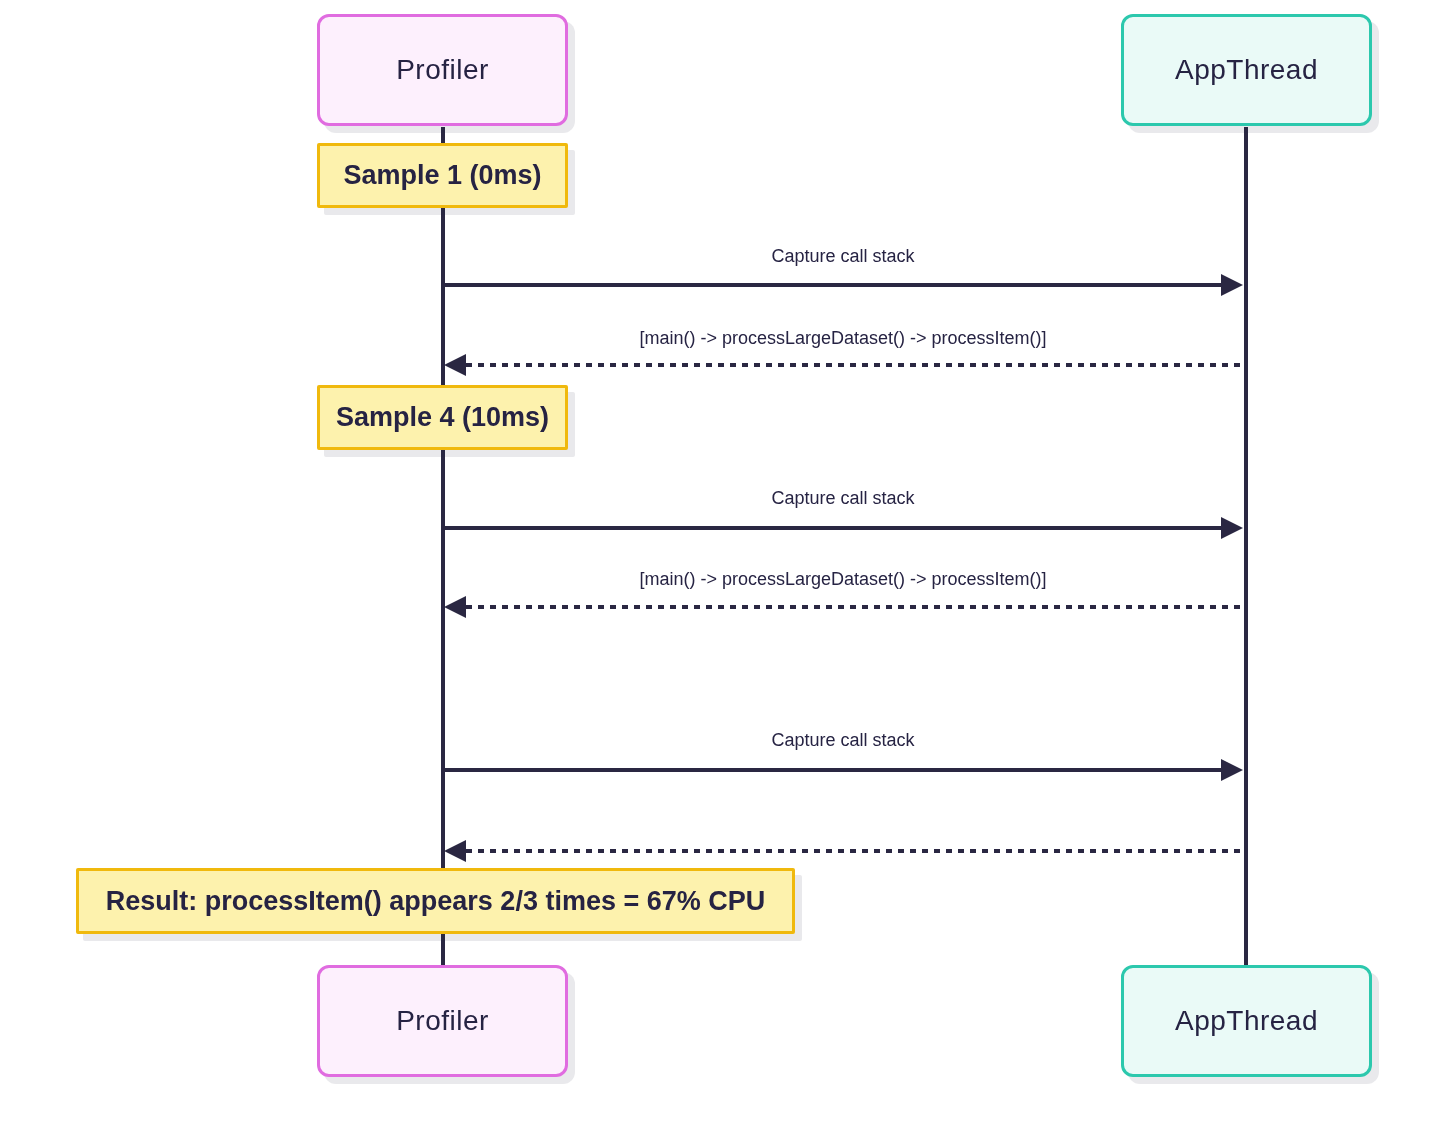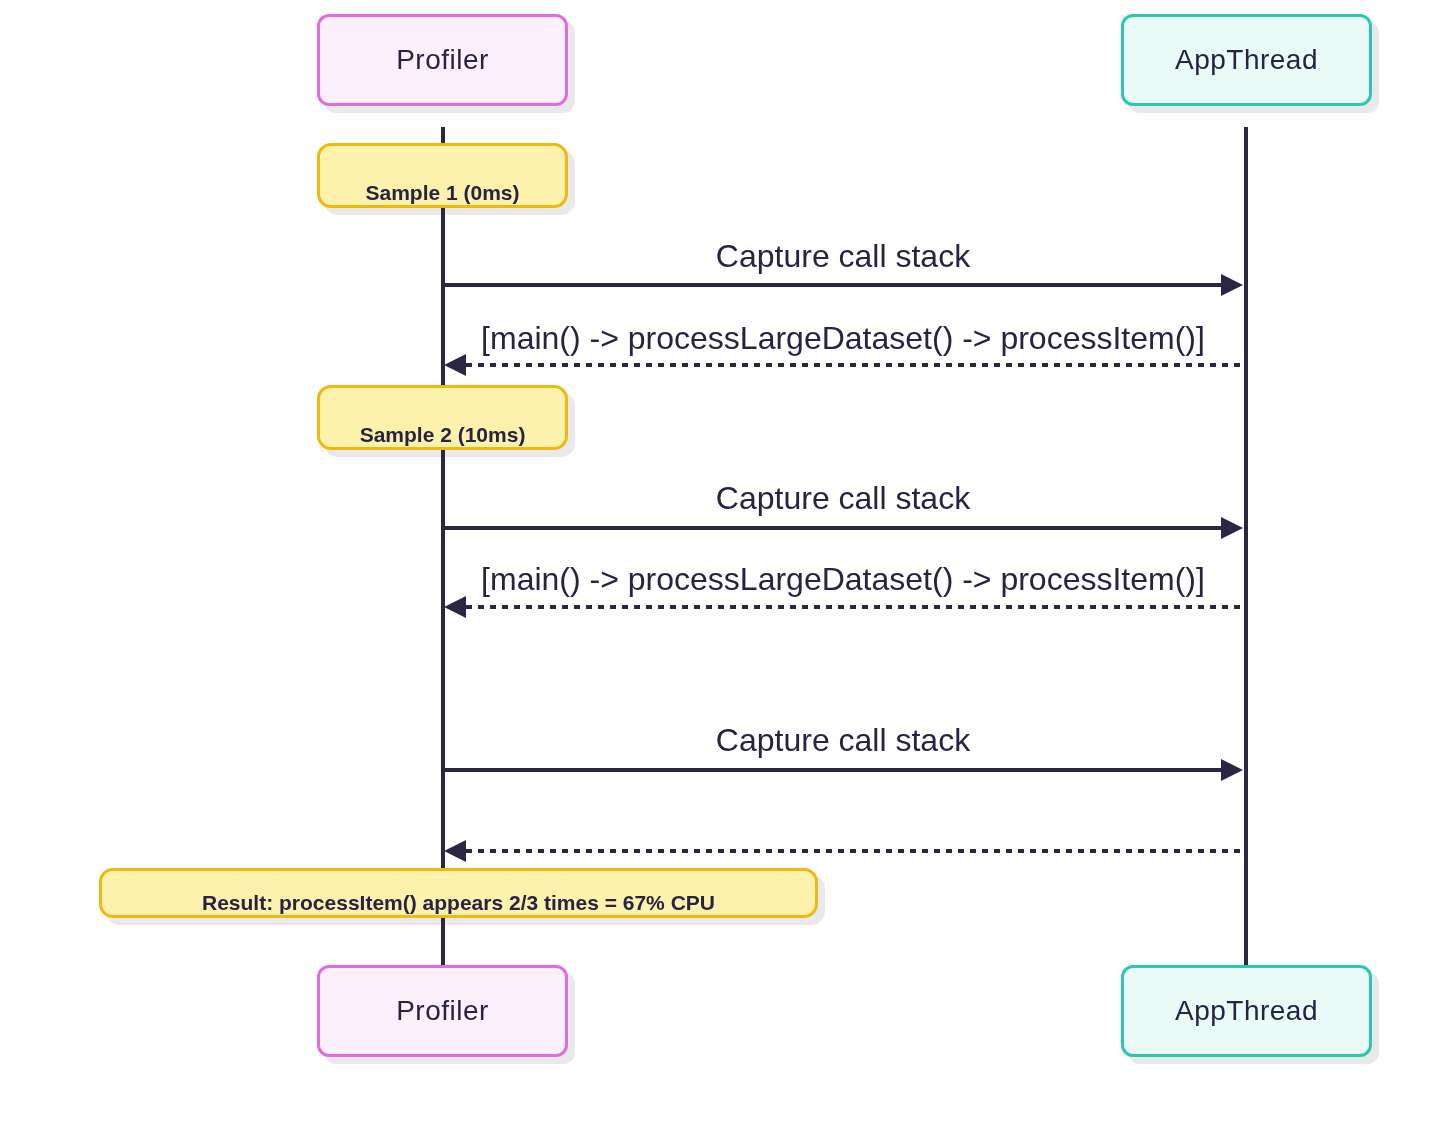--- a/index.html
+++ b/index.html
@@ -32,21 +32,21 @@
     top: 127px;
     height: 839px;
     background: var(--ink);
   }
   .lifeline.left  { left: 441px; }
   .lifeline.right { left: 1244px; }
   
   .actor {
     position: absolute;
     width: 251px;
-    height: 92px;
+    height: 112px;
     border-radius: 12px;
     border: 3.5px solid;
     display: flex;
     align-items: center;
     justify-content: center;
     font-size: 28px;
     font-weight: 500;
     letter-spacing: 0.5px;
     box-shadow: 7px 7px 0 var(--shadow);
   }
@@ -54,43 +54,43 @@
   .actor.teal { background: var(--teal-fill); border-color: var(--teal-border); }
   .actor.top    { top: 14px; }
   .actor.bottom { top: 965px; }
   .actor.col-left  { left: 317px; }
   .actor.col-right { left: 1121px; }
   
   .note {
     position: absolute;
     background: var(--note-fill);
     border: 3.5px solid var(--note-border);
-    border-radius: 14px;
+    border-radius: 2px;
     display: flex;
-    align-items: flex-end;
+    align-items: center;
     justify-content: center;
     font-weight: 700;
-    font-size: 21px;
+    font-size: 27px;
     box-shadow: 7px 7px 0 var(--shadow);
     white-space: nowrap;
   }
   .note.n1, .note.n2, .note.n3 { left: 317px; width: 251px; height: 65px; }
   .note.n1 { top: 143px; }
   .note.n2 { top: 385px; }
   .note.n3 { top: 627px; }
-  .note.n4 { left: 99px; top: 868px; width: 719px; height: 50px; }
+  .note.n4 { left: 76px; top: 868px; width: 719px; height: 66px; }
   
   .msg-label {
     position: absolute;
     left: 443px;
     width: 800px;
     height: 38px;
     line-height: 38px;
     text-align: center;
-    font-size: 32px;
+    font-size: 18px;
     font-weight: 500;
     white-space: nowrap;
   }
   .msg-label.t1 { top: 237px; }
   .msg-label.t2 { top: 319px; }
   .msg-label.t3 { top: 479px; }
   .msg-label.t4 { top: 560px; }
   .msg-label.t5 { top: 721px; }
   .msg-label.t6 { top: 802px; }
   .arrow-solid {
@@ -149,21 +149,21 @@
 
   <div class="msg-label t1">Capture call stack</div>
   <div class="arrow-solid a1"></div>
   <div class="head right h1"></div>
 
   <div class="msg-label t2">[main() -&gt; processLargeDataset() -&gt; processItem()]</div>
   <div class="arrow-dotted a2"></div>
   <div class="head left h2"></div>
 
   <div class="note n2">
-    <span>Sample 2 (10ms)</span>
+    <span>Sample 4 (10ms)</span>
   </div>
 
   <div class="msg-label t3">Capture call stack</div>
   <div class="arrow-solid a3"></div>
   <div class="head right h3"></div>
 
   <div class="msg-label t4">[main() -&gt; processLargeDataset() -&gt; processItem()]</div>
   <div class="arrow-dotted a4"></div>
   <div class="head left h4"></div>
 

